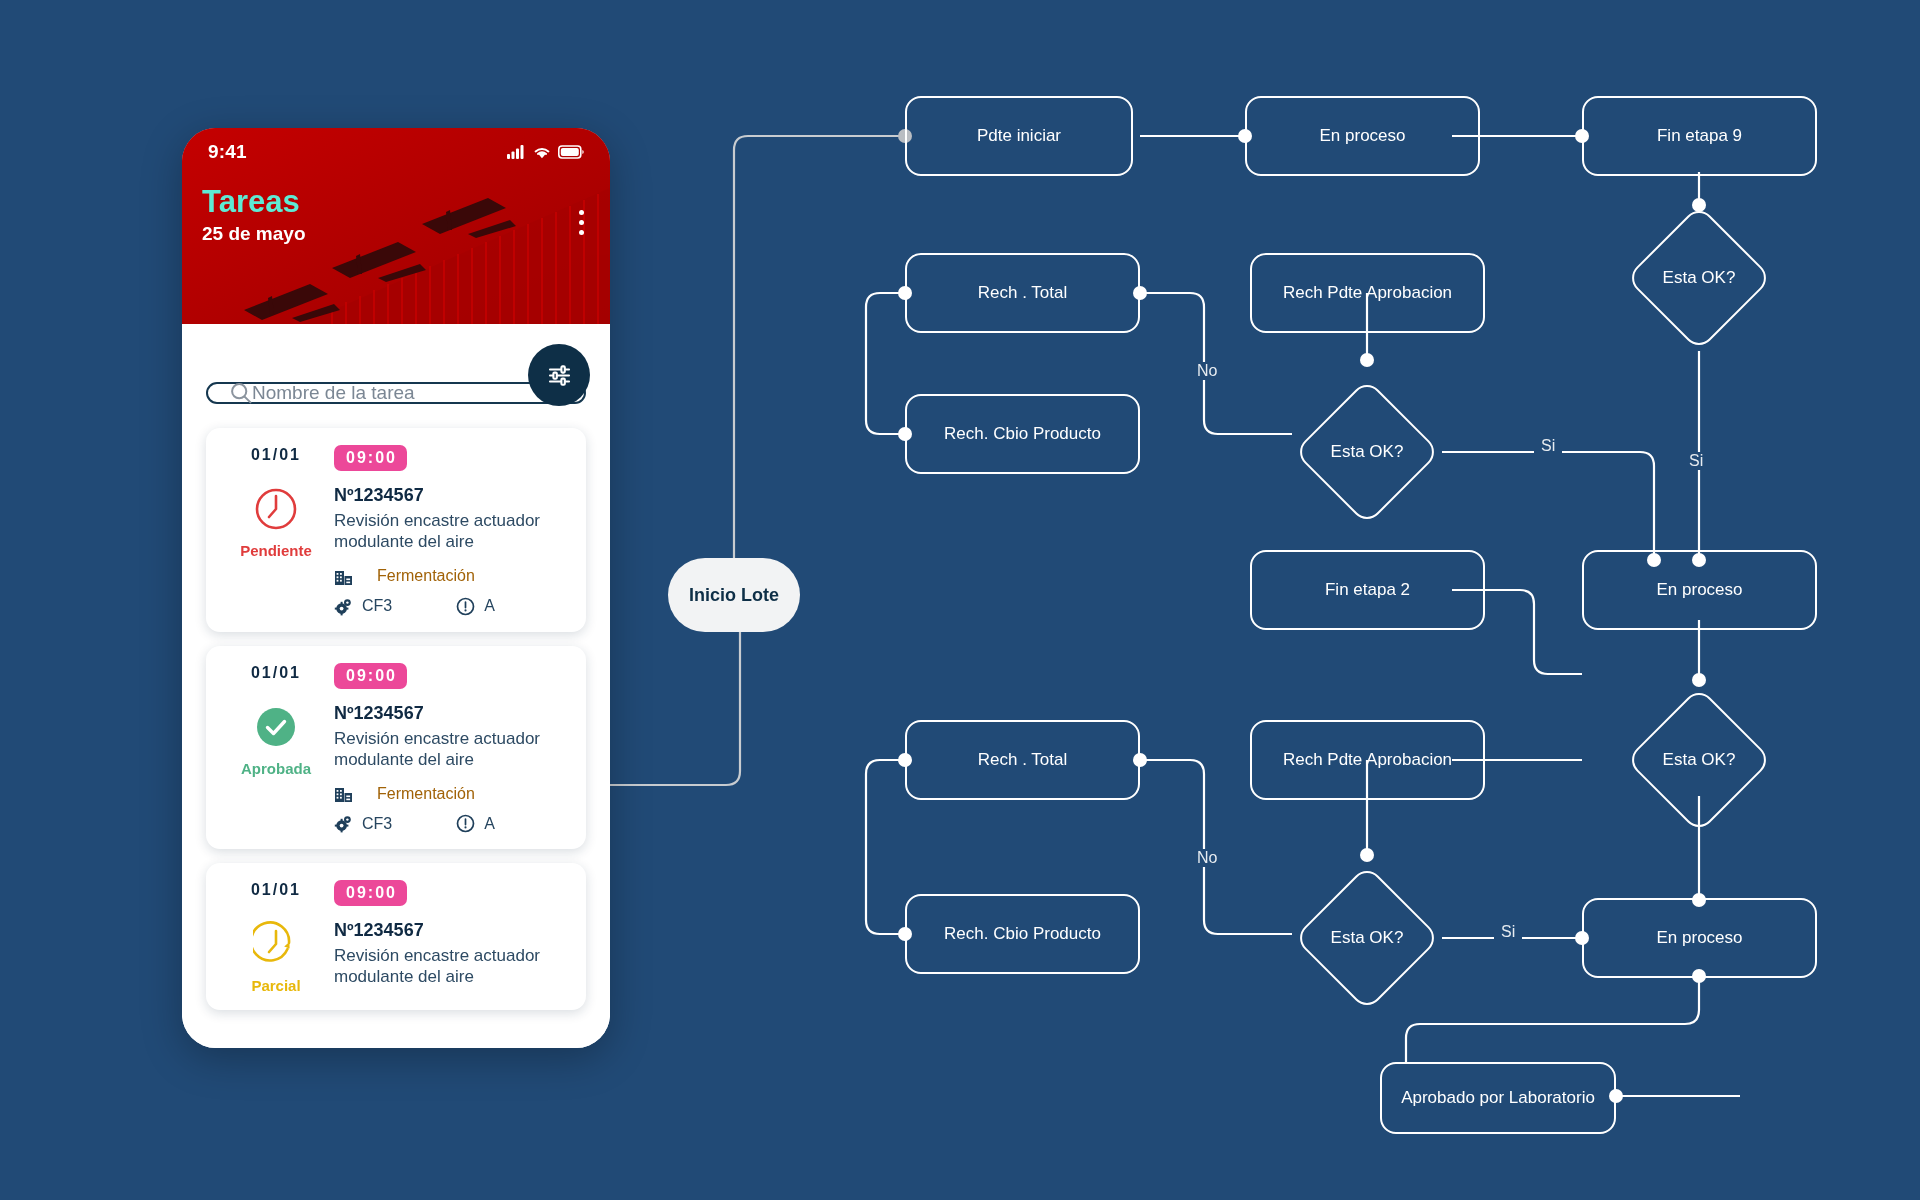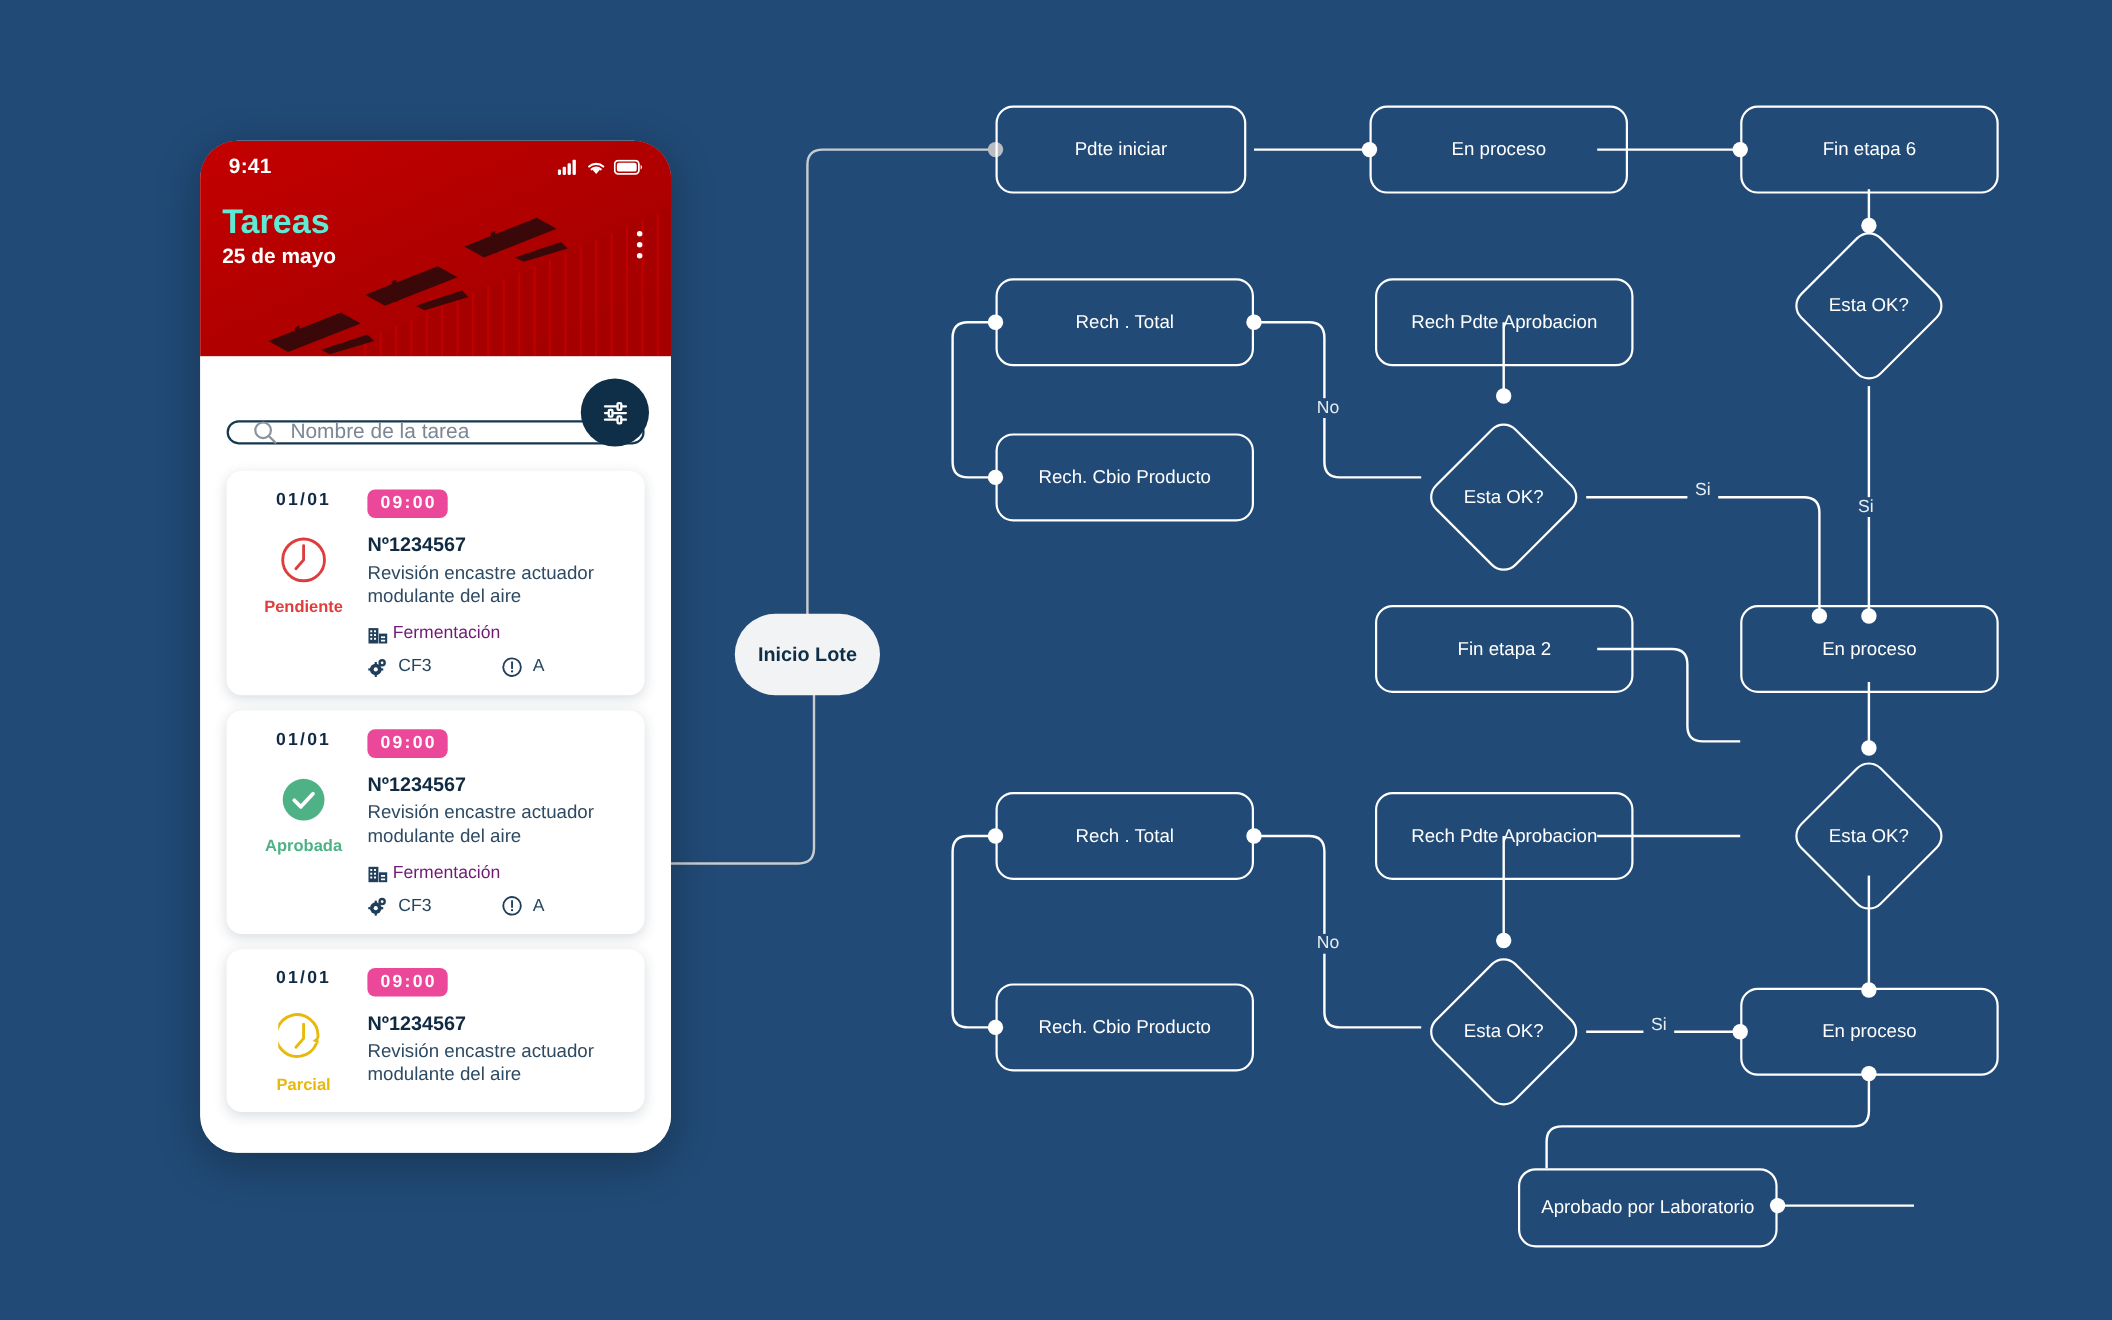--- a/index.html
+++ b/index.html
@@ -42,21 +42,21 @@
     display: flex; flex-direction: column; gap: 5px; cursor: pointer;
   }
   .kebab i { display: block; width: 5px; height: 5px; border-radius: 50%; background: #fff; }
 
   .ph-body { position: relative; background: #fff; height: 724px; padding: 22px 24px 0 24px; }
 
   .searchrow { position: relative; height: 58px; margin-bottom: 24px; }
   .searchbox {
     position: absolute; inset: 0;
     border: 2px solid #15374f; border-radius: 30px;
-    display: flex; align-items: center; gap: 12px;
+    display: flex; align-items: center; 
     padding: 0 70px 0 22px; background: #fff; margin-top: 36px;
   }
   .search-ph { color: #7b8794; font-size: 19px; }
   .filter-btn {
     position: absolute; right: -4px; top: -2px;
     width: 62px; height: 62px; border-radius: 50%;
     background: #0e2f47; display: flex; align-items: center; justify-content: center;
     cursor: pointer;
   }
 
@@ -73,21 +73,21 @@
   .statusicon { margin-top: 22px; }
   .statuslabel { font-size: 15px; font-weight: bold; margin-top: 6px; }
   .card-right { flex: 1; padding-top: 1px; }
   .timepill {
     display: inline-block; background: #ec4899; color: #fff;
     font-size: 16px; font-weight: bold; letter-spacing: 2px;
     border-radius: 7px; padding: 4px 10px 4px 12px;
   }
   .c-num { font-size: 18px; font-weight: bold; color: #102a43; margin-top: 14px; }
   .c-desc { font-size: 17px; color: #2d4a63; line-height: 1.25; margin-top: 4px; max-width: 215px; }
-  .metarow { display: flex; align-items: center; gap: 4px; margin-top: 14px; color: #701a75; font-size: 16px; }
+  .metarow { display: flex; align-items: center; gap: 24px; margin-top: 14px; color: #a16207; font-size: 16px; }
   .metarow2 { display: flex; align-items: center; gap: 9px; margin-top: 11px; color: #26455f; font-size: 16px; }
   .metaspacer { width: 46px; }
 
   
   #flow { position: absolute; inset: 0; }
   #flow svg { position: absolute; inset: 0; width: 1920px; height: 1200px; }
 
   .node {
     position: absolute;
     border: 2.6px solid #ffffff;
@@ -204,21 +204,21 @@
 
   <div class="node" style="left:905px; top:96px; width:228px; height:80px;">
     <span>Pdte iniciar</span>
     </div>
 
   <div class="node" style="left:1245px; top:96px; width:235px; height:80px;">
     <span>En proceso</span>
     </div>
 
   <div class="node" style="left:1582px; top:96px; width:235px; height:80px;">
-    <span>Fin etapa 6</span>
+    <span>Fin etapa 9</span>
     </div>
 
   <div class="node" style="left:905px; top:253px; width:235px; height:80px;">
     <span>Rech . Total</span>
     </div>
 
   <div class="node" style="left:905px; top:394px; width:235px; height:80px;">
     <span>Rech. Cbio Producto</span>
     </div>
 

